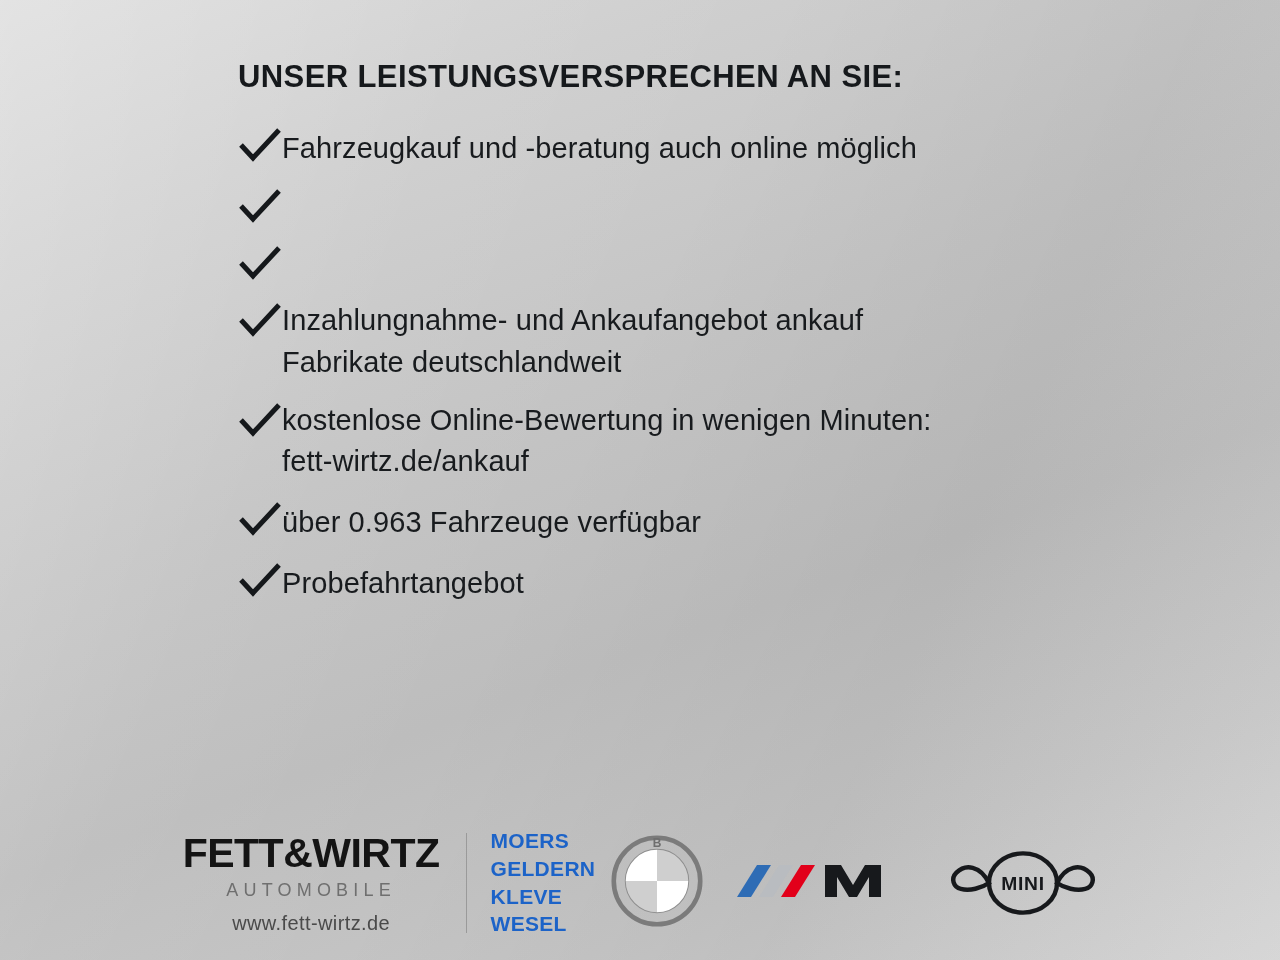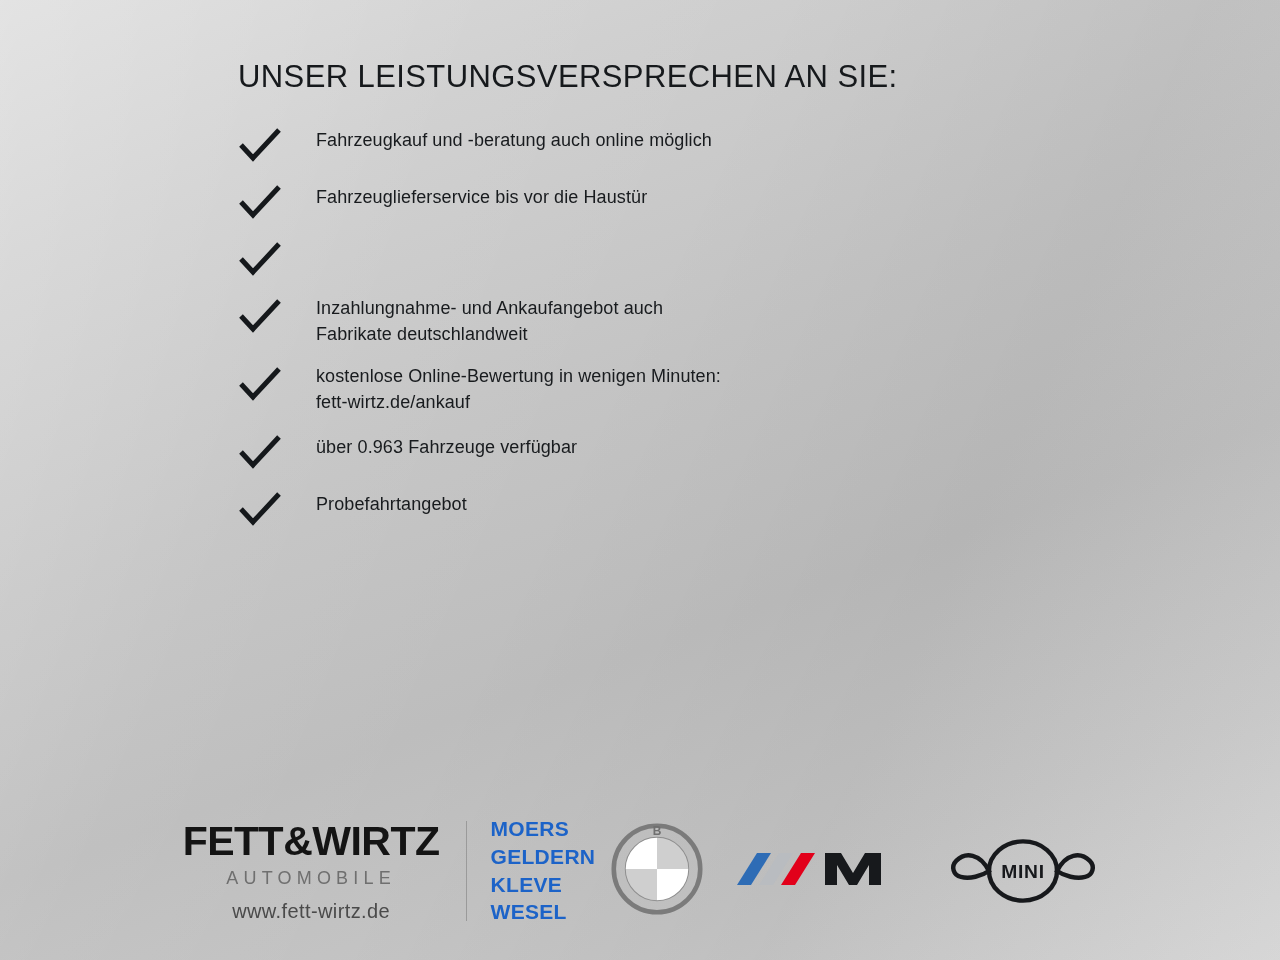--- a/index.html
+++ b/index.html
@@ -31,21 +31,21 @@
     pointer-events: none;
   }
 
   .content {
     position: relative;
     padding: 44px 60px 0 60px;
   }
 
   .headline {
     font-size: 31px;
-    font-weight: normal;
+    font-weight: bold;
     color: #16191c;
     letter-spacing: 0.4px;
     margin: 14px 0 12px 178px;
     line-height: 1.2;
   }
 
   .list {
     margin: 30px 0 0 178px;
   }
   .item {
@@ -56,36 +56,35 @@
   .check {
     flex: 0 0 auto;
     width: 44px;
     height: 38px;
     margin-top: 2px;
     color: #15181b;
   }
   .check svg { display: block; }
 
   .item-text {
-    font-size: 18px;
+    font-size: 29px;
     color: #181b1e;
     line-height: 1.42;
     letter-spacing: 0.1px;
     padding-top: 3px;
     white-space: pre-line;
-    margin-left: 34px;
   }
   .item.two-line .item-text { padding-top: 0px; }
 
   
   .footer {
     position: absolute;
     left: 0;
     right: 0;
-    bottom: 34px;
+    bottom: 22px;
     display: flex;
     align-items: center;
     justify-content: center;
     gap: 0px;
   }
 
   .fw-block {
     text-align: center;
     padding-right: 26px;
     border-right: 1px solid #9a9a9a;
@@ -146,38 +145,37 @@
         <span class="item-text">Fahrzeugkauf und -beratung auch online möglich</span>
       </div>
 
 
       <div class="item">
         <span class="check">
           <svg width="44" height="38" viewBox="0 0 44 38" aria-hidden="true">
             <path d="M3 18 L15 31 L41 3" fill="none" stroke="currentColor" stroke-width="5"></path>
           </svg>
         </span>
-        <span class="item-text">Fahrzeuglieferservice bis vor die Haustür</span>
       </div>
 
       <div class="item">
         <span class="check">
           <svg width="44" height="38" viewBox="0 0 44 38" aria-hidden="true">
             <path d="M3 18 L15 31 L41 3" fill="none" stroke="currentColor" stroke-width="5"></path>
           </svg>
         </span>
       </div>
 
       <div class="item two-line">
         <span class="check">
           <svg width="44" height="38" viewBox="0 0 44 38" aria-hidden="true">
             <path d="M3 18 L15 31 L41 3" fill="none" stroke="currentColor" stroke-width="5"></path>
           </svg>
         </span>
-        <span class="item-text">Inzahlungnahme- und Ankaufangebot auch
+        <span class="item-text">Inzahlungnahme- und Ankaufangebot ankauf
 Fabrikate deutschlandweit</span>
       </div>
 
       <div class="item two-line">
         <span class="check">
           <svg width="44" height="38" viewBox="0 0 44 38" aria-hidden="true">
             <path d="M3 18 L15 31 L41 3" fill="none" stroke="currentColor" stroke-width="5"></path>
           </svg>
         </span>
         <span class="item-text">kostenlose Online-Bewertung in wenigen Minuten:

